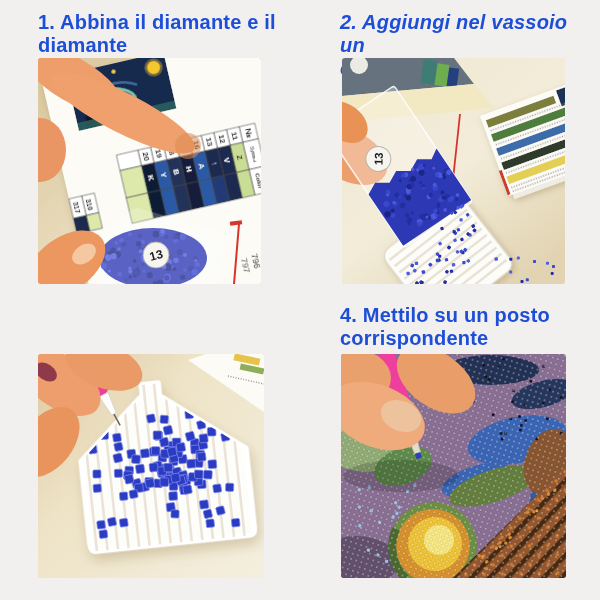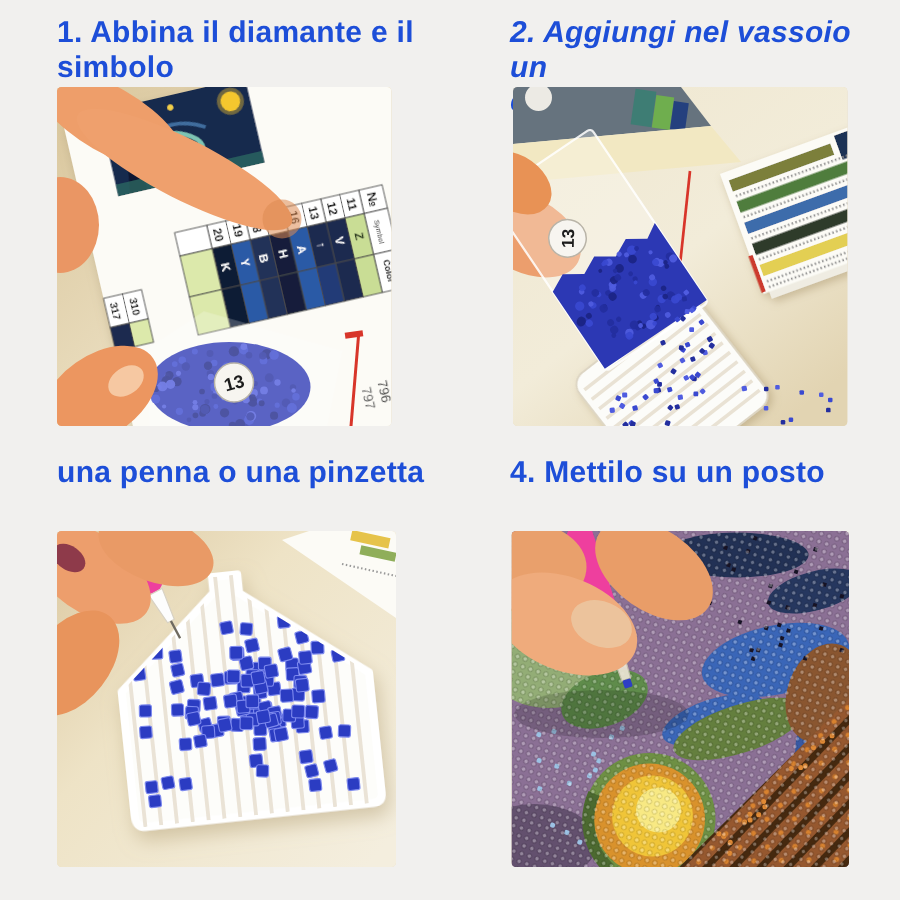--- a/index.html
+++ b/index.html
@@ -24,31 +24,31 @@
   #p3{left:38px;top:354px;width:226px;height:224px;}
   #p4{left:341px;top:354px;width:225px;height:224px;}
   .photo svg{display:block;width:100%;height:100%;}
   text{font-family:"Liberation Sans","DejaVu Sans",sans-serif;}
 </style>
 </head>
 <body>
 
 <div class="step-title" id="t1">
   <span class="tl">1. Abbina il diamante e il</span>
-  <span class="tl">simbolo</span>
+  <span class="tl">diamante</span>
 </div>
 <div class="step-title" id="t2">
   <span class="tl">2. Aggiungi nel vassoio un</span>
   <span class="tl">colore</span>
 </div>
 <div class="step-title" id="t3">
-  <span class="tl">una penna o una pinzetta</span>
 </div>
 <div class="step-title" id="t4">
   <span class="tl">4. Mettilo su un posto</span>
+  <span class="tl">corrispondente</span>
 </div>
 
 <div class="photo" id="p1">
 <svg viewBox="0 0 223 226">
   <defs>
     <linearGradient id="p1bg" x1="0" y1="0" x2="1" y2="1">
       <stop offset="0" stop-color="#d9c69c"></stop>
           <stop offset=".5" stop-color="#e9dcbd"></stop>
           <stop offset="1" stop-color="#f2ecdc"></stop>
     </linearGradient>

